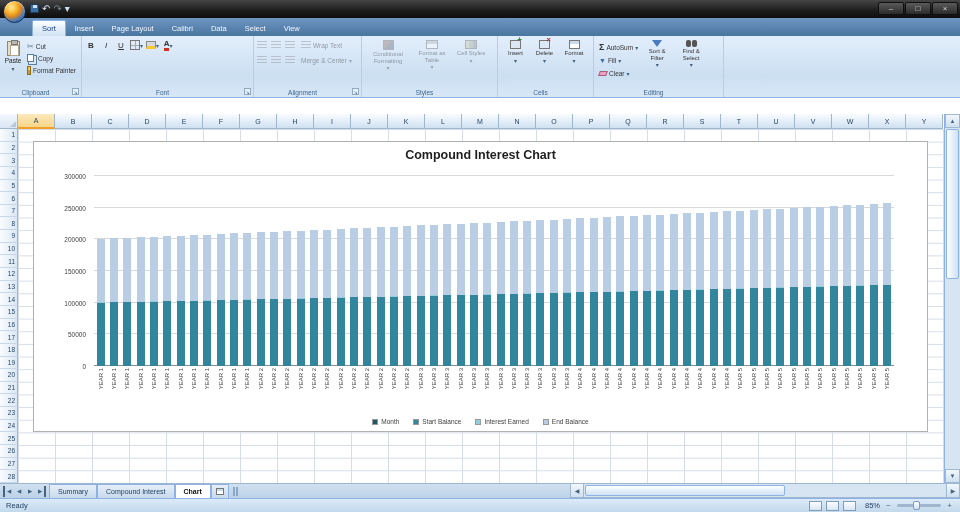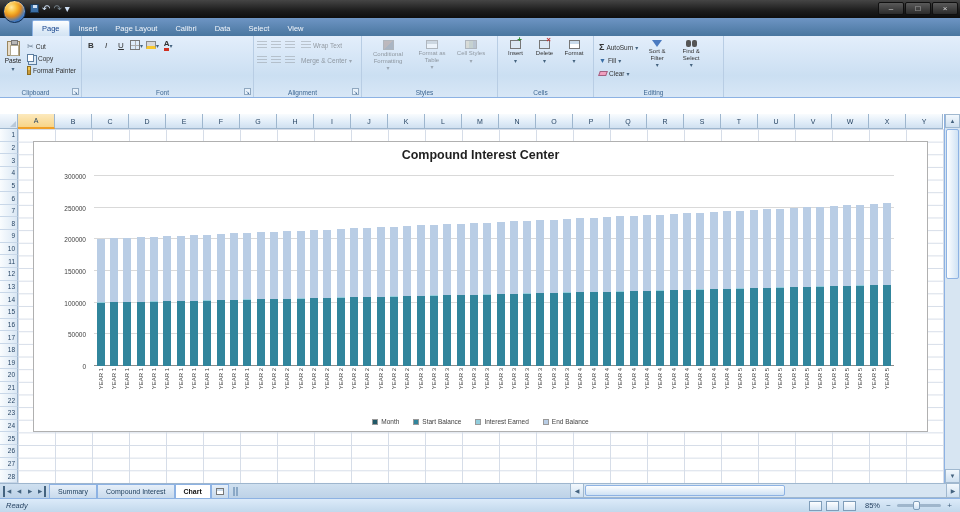--- a/index.html
+++ b/index.html
@@ -164,21 +164,21 @@
   .tabsplit { width:5px; margin-left:4px; border-left:2px solid #8aa8c6; border-right:2px solid #8aa8c6; height:9px; align-self:center; }
   .hscroll { position:absolute; right:0px; top:483px; width:390px; height:15px; display:flex; align-items:stretch; }
   .hbtn { width:14px; display:flex; align-items:center; justify-content:center; font-size:6px; color:#44637f;
     background:linear-gradient(#f2f8fd,#cfe0f0); border:1px solid #a0b8cf; }
   .htrack { flex:1; background:#d7e5f2; border-top:1px solid #a0b8cf; border-bottom:1px solid #a0b8cf; position:relative; }
   .hthumb { position:absolute; left:1px; top:1px; bottom:1px; width:200px; background:linear-gradient(#fdfeff,#cfe2f4); border:1px solid #8db2e3; border-radius:2px; }
 
   
   .statusbar { position:absolute; left:0; top:498px; width:960px; height:14px;
     background:linear-gradient(#dcebf9,#c2d8ec); border-top:1px solid #8db2e3; display:flex; align-items:center; padding:0 6px; }
-  .status-mode { font-size:7.5px; color:#1f3c5c;font-style:italic; }
+  .status-mode { font-size:7.5px; color:#1f3c5c; }
   .status-right { margin-left:auto; display:flex; align-items:center; gap:4px; }
   .viewbtn { width:13px; height:10px; background:linear-gradient(#fdfeff,#d6e5f3); border:1px solid #7f9db9; }
   .zoomlabel { font-size:7.5px; color:#1f3c5c; min-width:20px; text-align:right; }
   .zoombtn { font-size:8px; color:#44637f; width:9px; text-align:center; }
   .ztrack { width:44px; height:3px; background:#9fb6cc; border-radius:2px; position:relative; }
   .ztick { position:absolute; left:50%; top:-2px; width:1px; height:7px; background:#7f9db9; }
   .zthumb { position:absolute; left:16px; top:-3px; width:7px; height:9px; background:linear-gradient(#fdfeff,#cfe2f4); border:1px solid #7f9db9; border-radius:2px; }
 </style>
 </head>
 <body>
@@ -194,21 +194,21 @@
       <span class="glyph">▾</span>
     </div>
     <div class="win-controls">
       <div class="win-btn">–</div>
       <div class="win-btn">□</div>
       <div class="win-btn">×</div>
     </div>
   </div>
 
   <div class="tabrow">
-      <div class="rtab active">Page</div>
+      <div class="rtab active">Sort</div>
       <div class="rtab">Insert</div>
       <div class="rtab">Page Layout</div>
       <div class="rtab">Calibri</div>
       <div class="rtab">Data</div>
       <div class="rtab">Select</div>
       <div class="rtab">View</div>
     </div>
 
   <div class="ribbon">
 
@@ -410,21 +410,21 @@
       <div class="rowh">24</div>
       <div class="rowh">25</div>
       <div class="rowh">26</div>
       <div class="rowh">27</div>
       <div class="rowh">28</div>
     </div>
 
   <div class="gridarea"></div>
 
   <div class="chart">
-    <div class="chart-title">Compound Interest Center</div>
+    <div class="chart-title">Compound Interest Chart</div>
     <div class="yaxis">
         <div class="ylab" style="bottom: 0%;">0</div>
         <div class="ylab" style="bottom: 16.6667%;">50000</div>
         <div class="ylab" style="bottom: 33.3333%;">100000</div>
         <div class="ylab" style="bottom: 50%;">150000</div>
         <div class="ylab" style="bottom: 66.6667%;">200000</div>
         <div class="ylab" style="bottom: 83.3333%;">250000</div>
         <div class="ylab" style="bottom: 100%;">300000</div>
       </div>
     <div class="plot">

